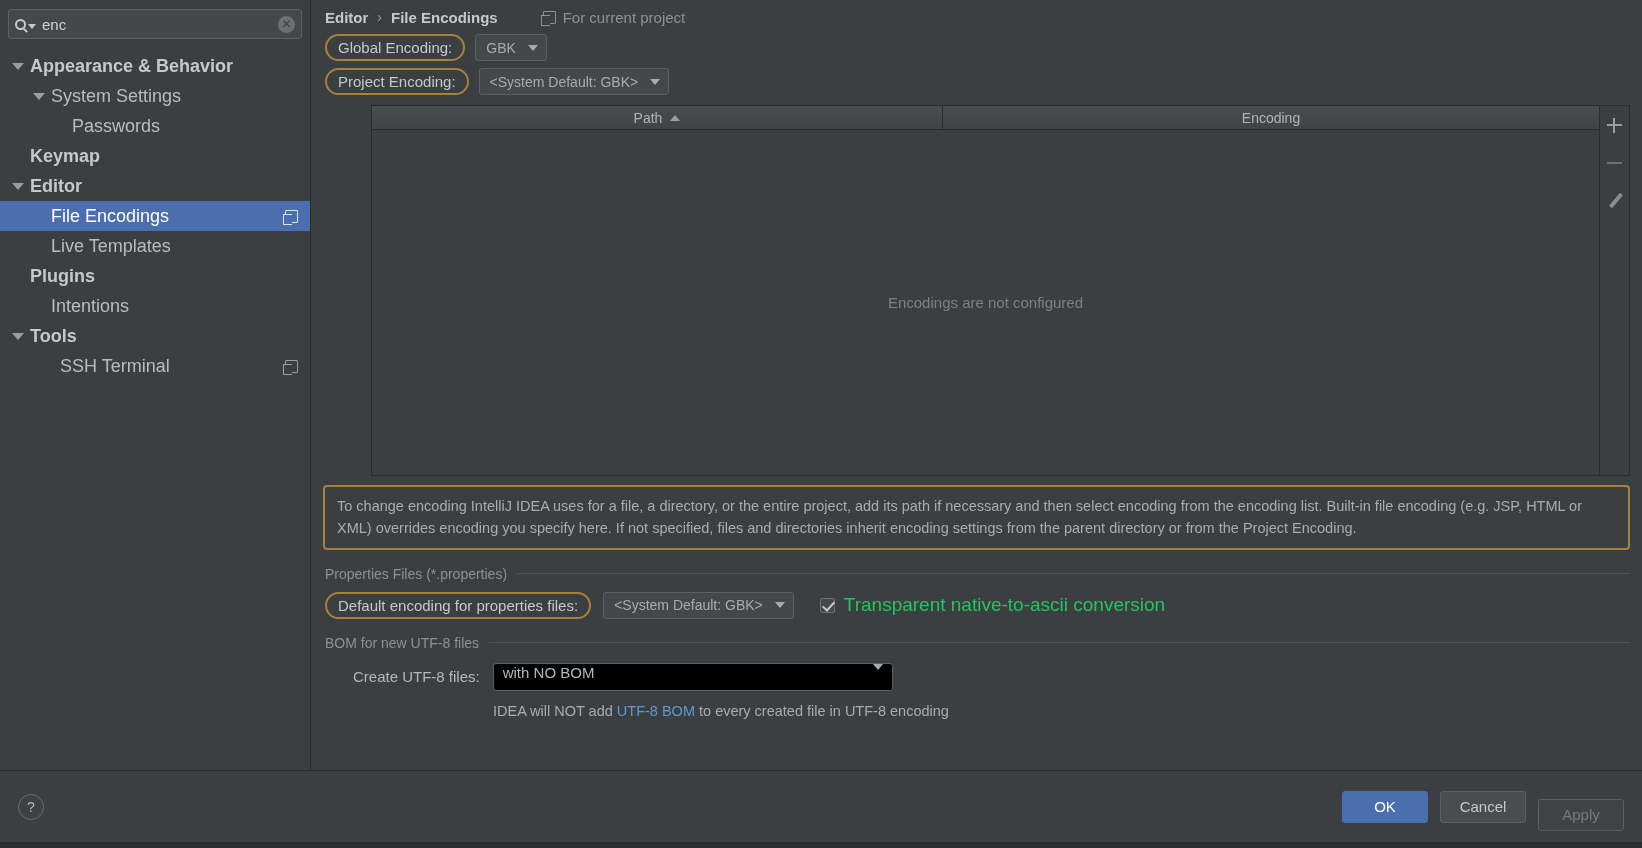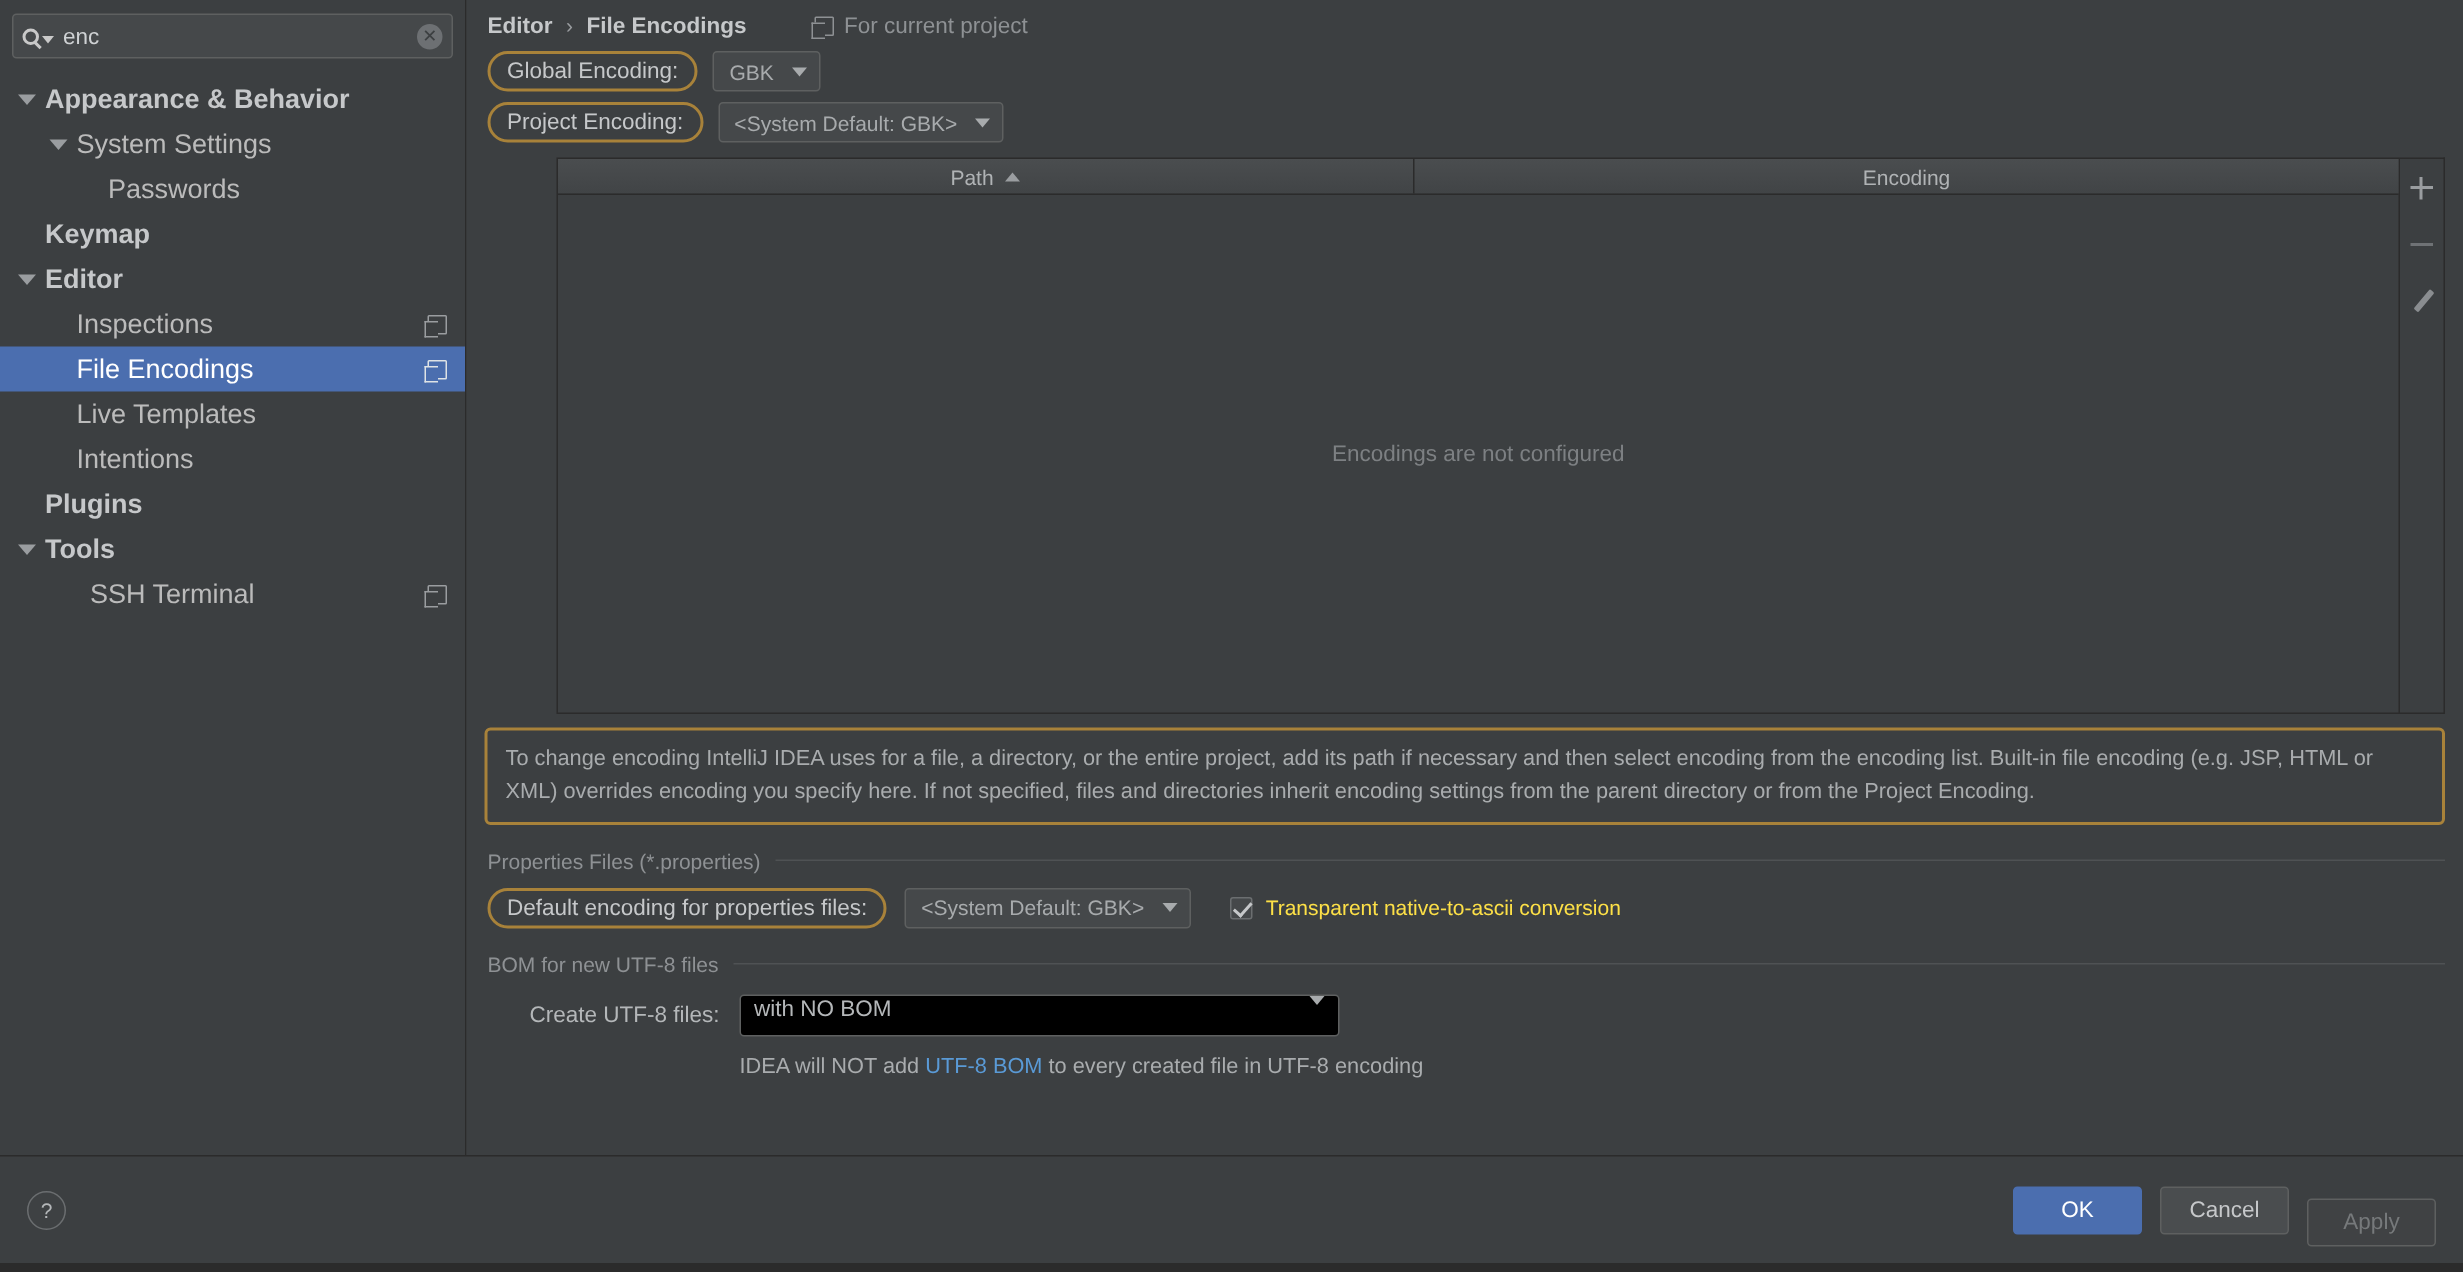--- a/index.html
+++ b/index.html
@@ -159,21 +159,21 @@
 
   .checkbox-wrap { display: flex; align-items: center; gap: 9px; margin-left: 14px; cursor: pointer; }
   .cbox {
     width: 15px; height: 15px; border: 1px solid #6b6e70; border-radius: 2px; background: #45484a;
     position: relative; flex: 0 0 auto;
   }
   .cbox.checked::after {
     content: ""; position: absolute; left: 4px; top: 0px; width: 5px; height: 10px;
     border: solid #c6c8ca; border-width: 0 2px 2px 0; transform: rotate(42deg);
   }
-  .cb-label { font-size: 14px; color: #fde047; }
+  .cb-label { font-size: 19px; color: #22c55e; }
 
   .bom-row { margin-top: 12px; display: flex; align-items: center; gap: 13px; padding-left: 28px; }
   .bom-label { font-size: 15px; color: #b4b7b9; }
   .wide-combo {
     width: 400px; height: 28px; background: #000000; border: 1px solid #5e6060; border-radius: 3px;
     display: flex; align-items: flex-start; padding: 0 9px; font-size: 15px; color: #b4b7b9; cursor: pointer;
   }
   .bom-note { margin-top: 12px; padding-left: 168px; font-size: 14.5px; color: #a9acae; }
   .bom-note .lnk { color: #5a9ad6; }
 
@@ -228,41 +228,36 @@
             <span>Passwords</span>
           </div>
           <div class="tree-row bold" style="padding-left: 12px;">
             <span class="twisty blank"></span>
             <span>Keymap</span>
           </div>
           <div class="tree-row bold" style="padding-left: 12px;">
             <span class="twisty"></span>
             <span>Editor</span>
           </div>
-          <div class="tree-row" style="padding-left: 33px;">
-            <span class="twisty blank"></span>
-            <span>Inspections</span>
-            <span class="copy-icon"></span>
-          </div>
           <div class="tree-row selected" style="padding-left: 33px;">
             <span class="twisty blank"></span>
             <span>File Encodings</span>
             <span class="copy-icon"></span>
           </div>
           <div class="tree-row" style="padding-left: 33px;">
             <span class="twisty blank"></span>
             <span>Live Templates</span>
           </div>
+          <div class="tree-row bold" style="padding-left: 12px;">
+            <span class="twisty blank"></span>
+            <span>Plugins</span>
+          </div>
           <div class="tree-row" style="padding-left: 33px;">
             <span class="twisty blank"></span>
             <span>Intentions</span>
-          </div>
-          <div class="tree-row bold" style="padding-left: 12px;">
-            <span class="twisty blank"></span>
-            <span>Plugins</span>
           </div>
           <div class="tree-row bold" style="padding-left: 12px;">
             <span class="twisty"></span>
             <span>Tools</span>
           </div>
           <div class="tree-row" style="padding-left: 42px;">
             <span class="twisty blank"></span>
             <span>SSH Terminal</span>
             <span class="copy-icon"></span>
           </div>

